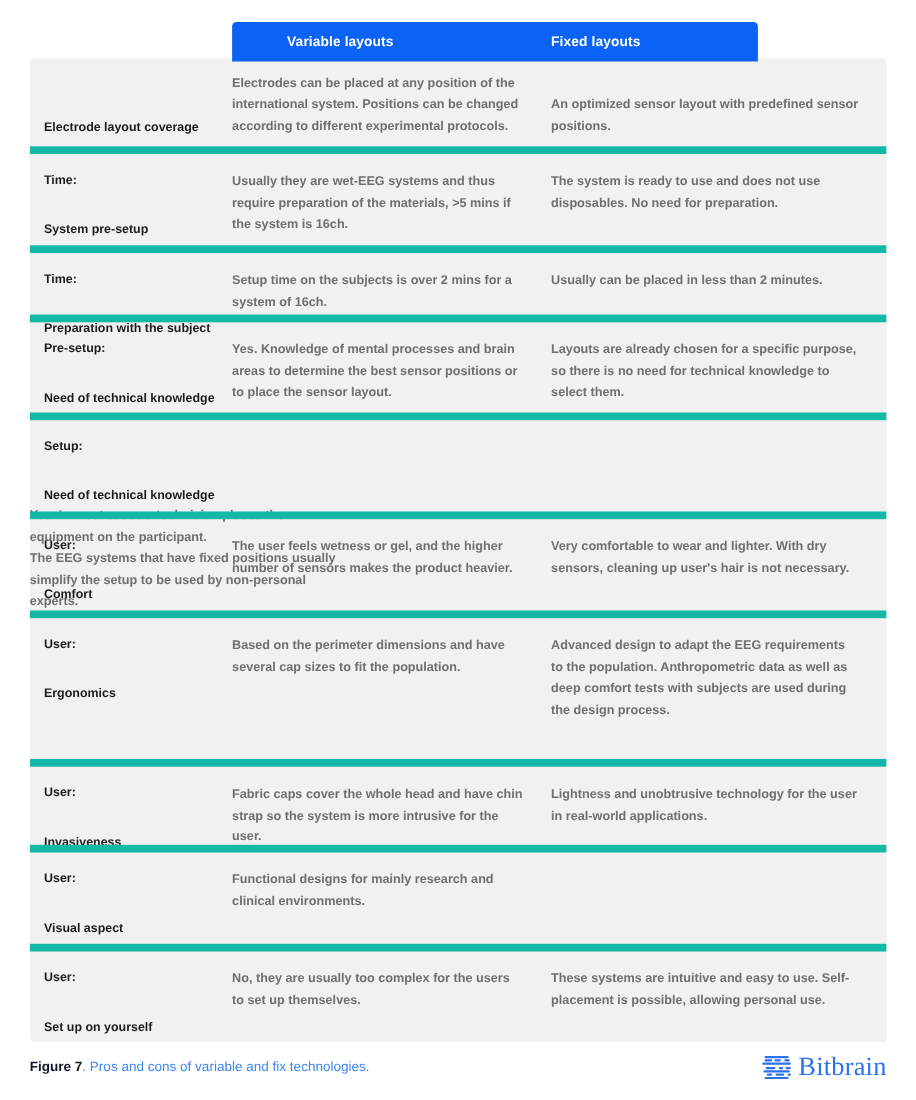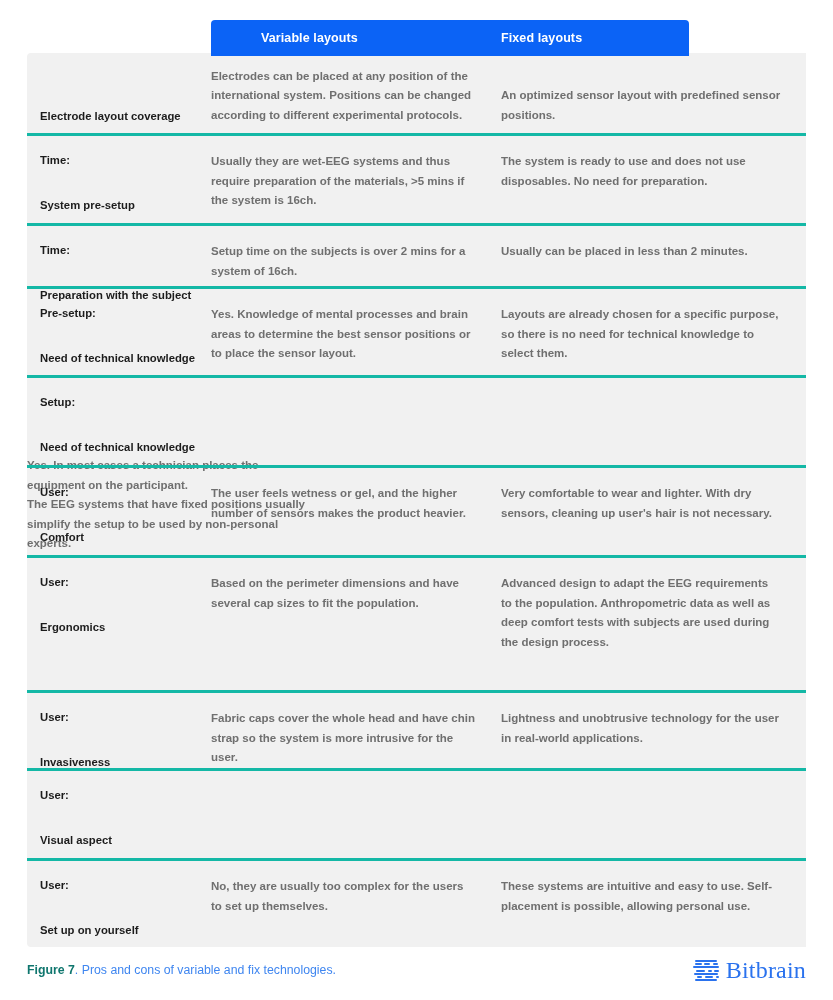--- a/index.html
+++ b/index.html
@@ -60,21 +60,21 @@
     font-weight: bold;
     letter-spacing: 0.1px;
   }
   .header-cell.c1 { margin-left: 50px; width: 240px; }
   .header-cell.c2 { margin-left: 0px; }
 
   .row {
     position: relative;
     display: flex;
     box-sizing: border-box;
-    border-top: 3px solid #14b8a6;
+    border-top: 7px solid #14b8a6;
     padding-top: 16px;
     padding-bottom: 8px;
   }
   .row.first { border-top: 0; }
 
   .cell-label {
     box-sizing: border-box;
     width: 184px;
     padding-left: 13px;
     padding-right: 8px;
@@ -99,21 +99,21 @@
   
   .caption {
     position: absolute;
     left: 27px;
     top: 963px;
     font-size: 12.3px;
     color: #3f86f0;
     white-space: nowrap;
   }
   .caption b {
-    color: #0f766e;
+    color: #0f172a;
     font-weight: bold;
   }
 
   .brand {
     position: absolute;
     right: 27px;
     top: 957px;
     display: flex;
     align-items: center;
     gap: 7px;
@@ -187,20 +187,21 @@
             <div class="cell-text">Based on the perimeter dimensions and have several cap sizes to fit the population.</div>
             <div class="cell-text third">Advanced design to adapt the EEG requirements to the population. Anthropometric data as well as deep comfort tests with subjects are used during the design process.</div>
           </div>
           <div class="row" style="height: 78px;">
             <div class="cell-label"><span>User:</span><span class="l2">Invasiveness</span></div>
             <div class="cell-text">Fabric caps cover the whole head and have chin strap so the system is more intrusive for the user.</div>
             <div class="cell-text third">Lightness and unobtrusive technology for the user in real-world applications.</div>
           </div>
           <div class="row" style="height: 90px;">
             <div class="cell-label"><span>User:</span><span class="l2">Visual aspect</span></div>
+            <div class="cell-text">Functional designs for mainly research and clinical environments.</div>
           </div>
           <div class="row" style="height: 89px;">
             <div class="cell-label"><span>User:</span><span class="l2">Set up on yourself</span></div>
             <div class="cell-text">No, they are usually too complex for the users to set up themselves.</div>
             <div class="cell-text third">These systems are intuitive and easy to use. Self-placement is possible, allowing personal use.</div>
           </div>
         </div>
     </div>
   </div>
 

